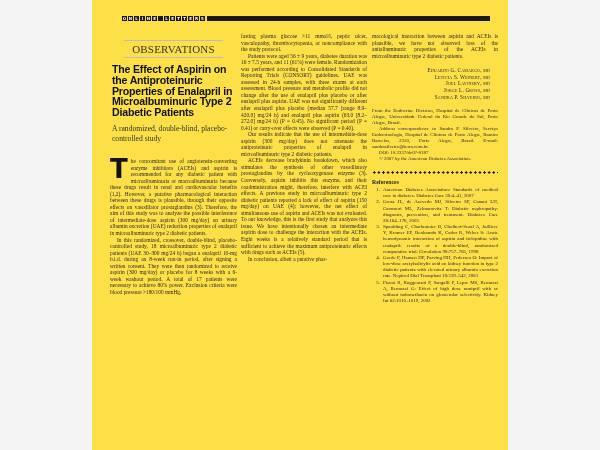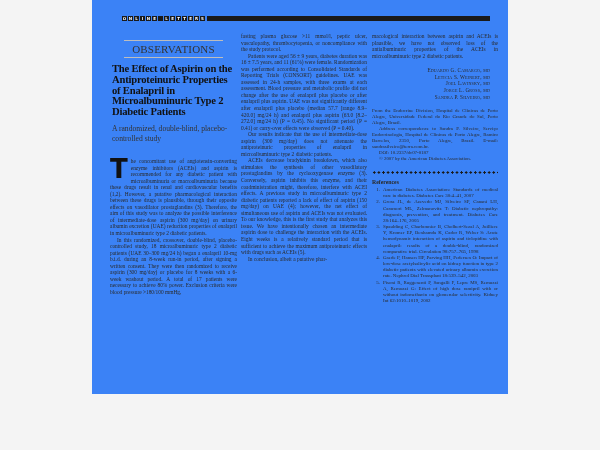--- a/index.html
+++ b/index.html
@@ -3,22 +3,22 @@
 <meta charset="utf-8">
 <style>
   html, body { margin: 0; padding: 0; }
   body {
     width: 600px; height: 450px; overflow: hidden;
     background: #f4f4f4;
     font-family: "Liberation Serif", "DejaVu Serif", serif;
     color: #2a2a2a;
   }
   .page {
-    position: absolute; left: 92px; top: 0; width: 416px; height: 394px;
-    background: #3b82f6;
+    position: absolute; left: 92px; top: 0; width: 416px; height: 450px;
+    background: #fde047;
   }
   
   .header {
     position: absolute; left: 30px; top: 16px; width: 368px; height: 5px;
     display: flex; align-items: center;
   }
   .header .letters { display: flex; gap: 1px; height: 5px; }
   .header .letters span {
     display: inline-block; width: 5px; height: 5px; background: #1a1a1a;
     color: #fff; font-family: "DejaVu Sans", sans-serif; font-weight: bold;
@@ -34,21 +34,21 @@
   .col2 { left: 149px; width: 126px; }
   .col3 { left: 280px; width: 126px; }
 
   .obs-box {
     margin: 7px 14px 6px 14px;
     border-top: 1px solid #bdbdbd; border-bottom: 1px solid #bdbdbd;
     text-align: center; font-size: 11px; line-height: 14px; color: #333;
     letter-spacing: 0.2px; padding: 1px 0;
   }
   .title {
-    font-family: Liberation Serif, serif; font-weight: bold;
+    font-family: Liberation Sans, sans-serif; font-weight: bold;
     font-size: 10.6px; line-height: 10.8px; color: #111;
     letter-spacing: -0.2px; margin: 0 0 6px 2px; text-align: left;
   }
   .subtitle { font-size: 7.6px; line-height: 10px; color: #333; margin: 0 0 14px 2px; text-align: left; }
   .dropcap {
     float: left; font-family: "DejaVu Sans", sans-serif; font-weight: bold;
     font-size: 26px; line-height: 20px; margin: 1px 3px 0 0; color: #111;
   }
   .authors { text-align: right; margin: 8px 8px 8px 0; font-size: 5.2px; line-height: 6.6px; letter-spacing: 0.2px; font-variant: small-caps; }
   .affil { font-size: 4.9px; line-height: 6px; }

